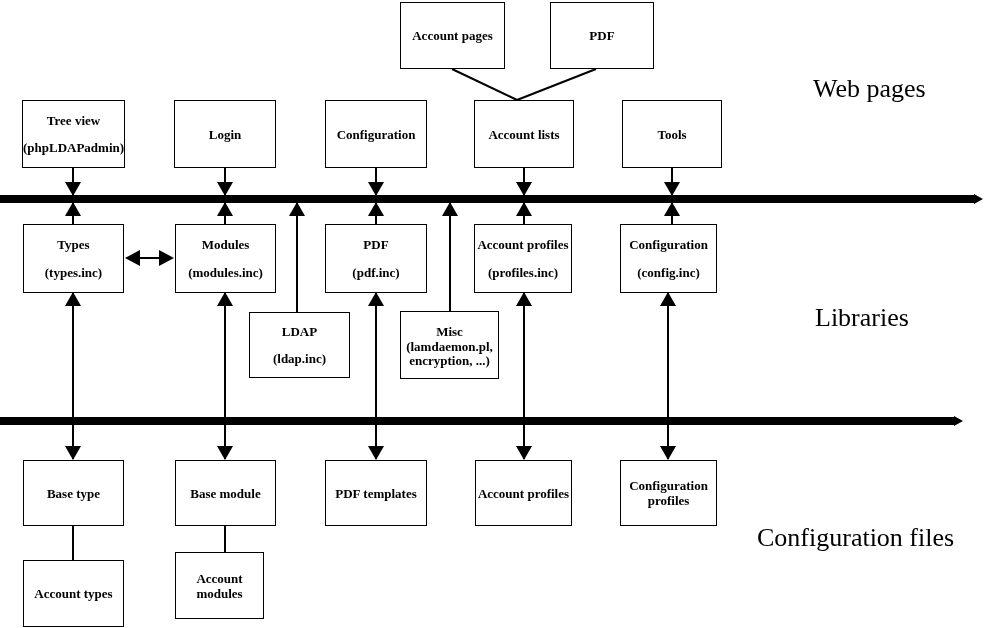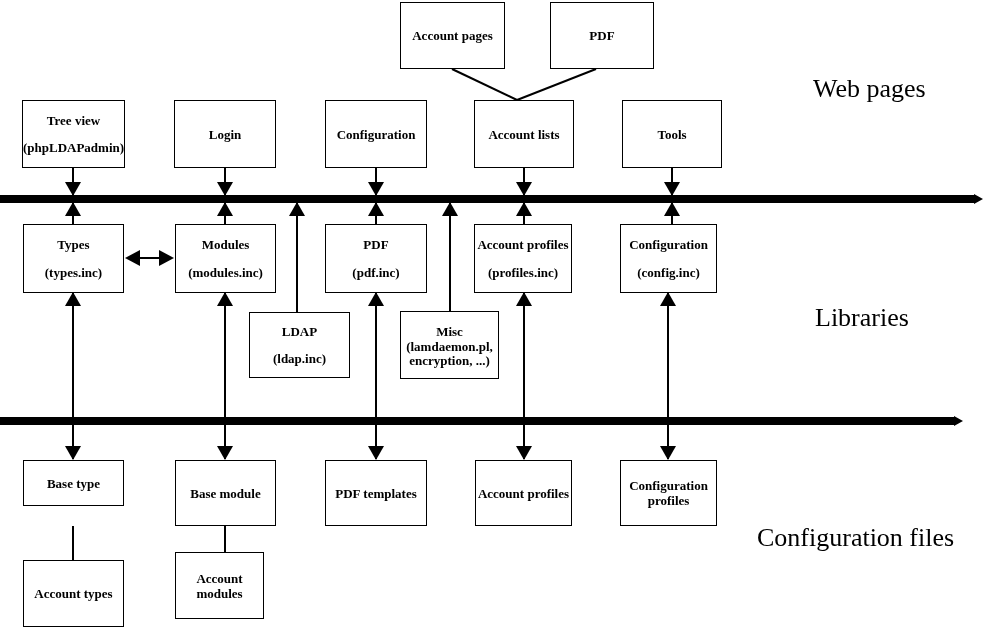--- a/index.html
+++ b/index.html
@@ -188,21 +188,21 @@
   <div class="box spread" style="left:249px;top:312px;width:101px;height:66px">
     <span>LDAP</span>
     <span>(ldap.inc)</span>
   </div>
   <div class="box misc" style="left:400px;top:311px;width:99px;height:68px">
     <span>Misc</span>
     <span>(lamdaemon.pl,</span>
     <span class="sub2">encryption, ...)</span>
   </div>
 
-  <div class="box" style="left:23px;top:460px;width:101px;height:46px">
+  <div class="box" style="left:23px;top:460px;width:101px;height:66px">
     <span>Base type</span>
   </div>
   <div class="box" style="left:175px;top:460px;width:101px;height:66px">
     <span>Base module</span>
   </div>
   <div class="box" style="left:325px;top:460px;width:102px;height:66px">
     <span>PDF templates</span>
   </div>
   <div class="box" style="left:475px;top:460px;width:97px;height:66px">
     <span>Account profiles</span>

